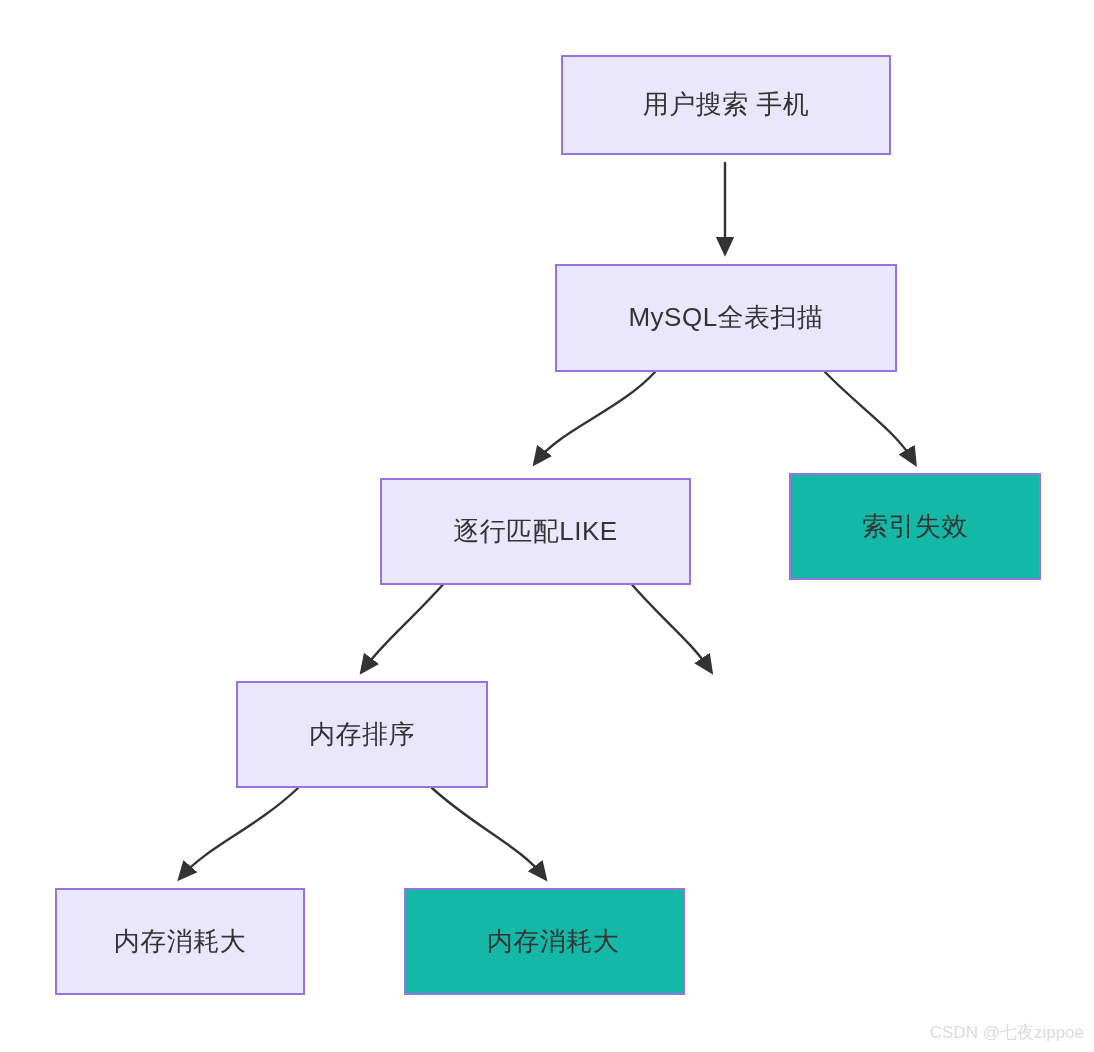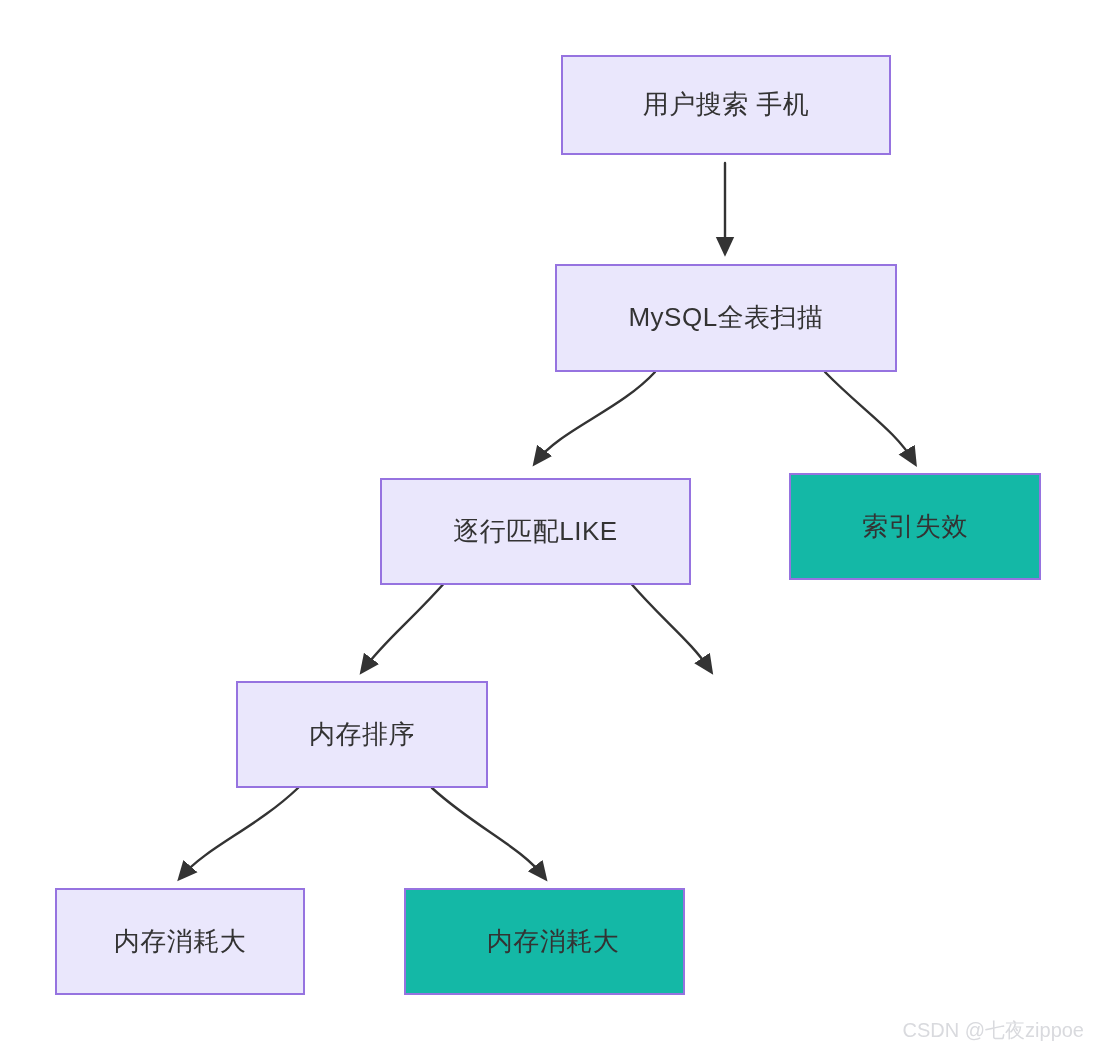--- a/index.html
+++ b/index.html
@@ -37,21 +37,21 @@
     letter-spacing: 0.5px;
     white-space: nowrap;
   }
   .node.fill-lavender { background: #eae7fc; }
   .node.fill-pink { background: #14b8a6; }
   .node-label { pointer-events: none; }
   #watermark {
     position: absolute;
     right: 10px;
     bottom: 8px;
-    font-size: 20px;
+    font-size: 17px;
     color: #d9dade;
     font-family: "Liberation Sans", "DejaVu Sans", sans-serif;
     white-space: nowrap;
   }
 </style>
 </head>
 <body>
 
 <div id="canvas">
 

